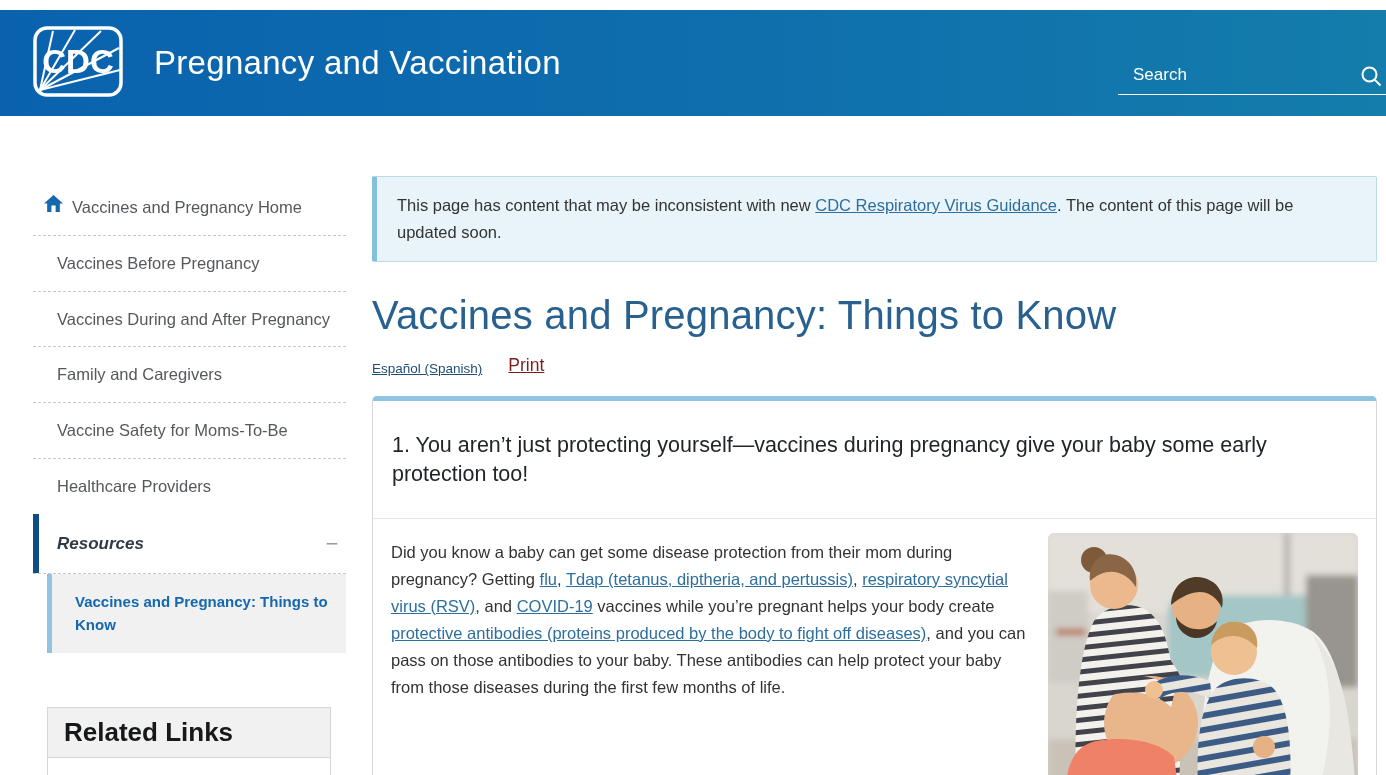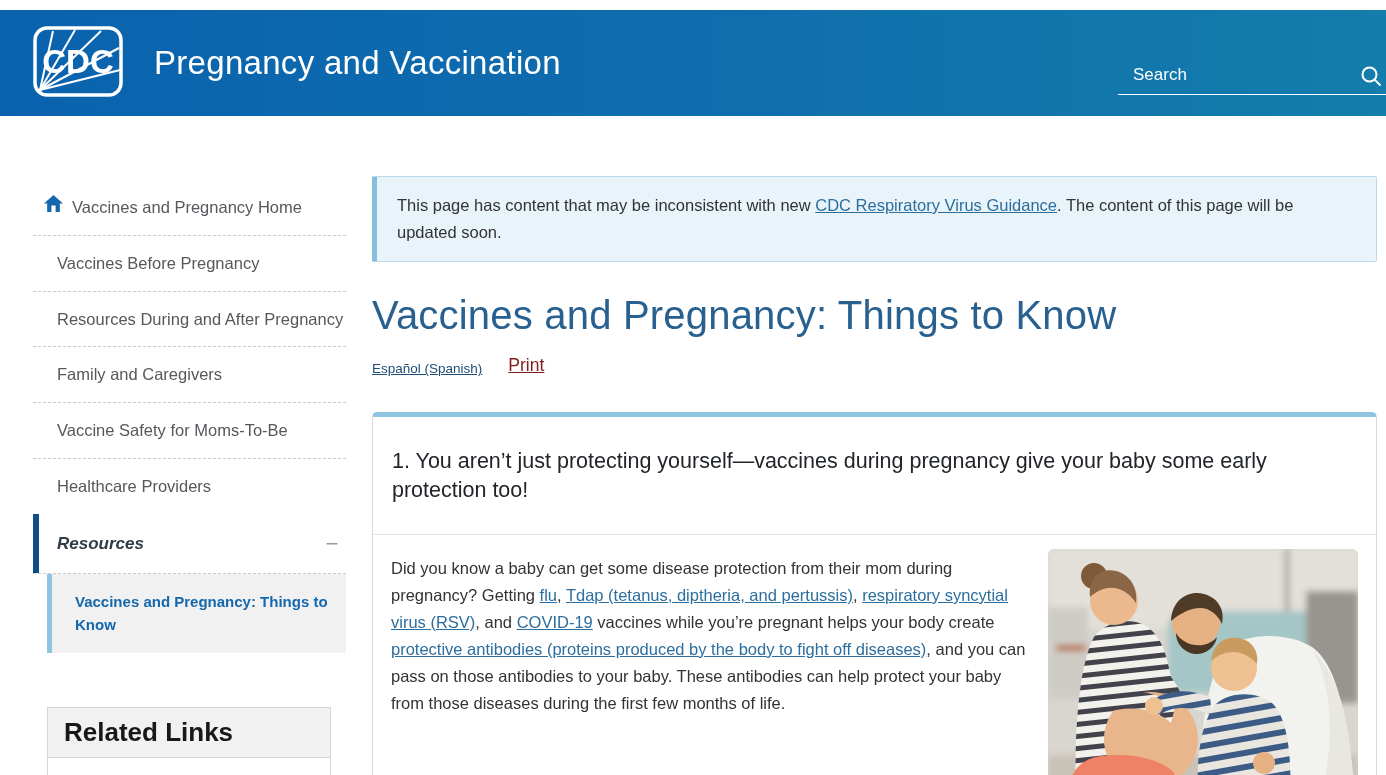--- a/index.html
+++ b/index.html
@@ -56,21 +56,21 @@
   .related-body{border:1px solid #d6d6d6;border-top:none;height:40px;background:#fff;}
   
   .main{position:absolute;left:372px;top:176px;width:1005px;}
   .alert{
     background:#e8f4fa;border:1px solid #bcd9ec;border-left:5px solid #85bfdf;
     padding:15px 20px;font-size:16.5px;line-height:1.65;color:#333;border-radius:2px;
     box-sizing:border-box;
   }
   .alert a{color:#2c6e9e;text-decoration:underline;cursor:pointer;}
   .page-title{margin:31px 0 0;font-size:40px;font-weight:400;color:#28608f;letter-spacing:.2px;}
-  .links-row{margin:17px 0 36px;display:flex;align-items:flex-end;gap:26px;}
+  .links-row{margin:17px 0 20px;display:flex;align-items:flex-end;gap:26px;}
   .lang-link{font-size:13.5px;color:#1f4d75;text-decoration:underline;cursor:pointer;}
   .print-link{font-size:17.5px;color:#7f1d1d;text-decoration:underline;cursor:pointer;}
   .card{border:1px solid #d8d8d8;border-top:5px solid #8fc5e3;border-radius:5px;background:#fff;}
   .card-header{
     padding:30px 19px;font-size:21.5px;font-weight:400;color:#212529;
     line-height:1.32;border-bottom:1px solid #e6e6e6;
   }
   .card-body{display:flex;padding:14px 18px 18px;gap:18px;}
   .card-text{flex:1;font-size:16.5px;line-height:1.63;color:#333;margin-top:6px;}
   .inline-link{color:#2c6e9e;text-decoration:underline;cursor:pointer;}
@@ -109,21 +109,21 @@
 </div>
 
 <nav class="sidebar">
   <div class="nav-item home">
     <svg width="19" height="17" viewBox="0 0 18 16">
       <path d="M9 0 L18 8 H15 V16 H11 V10 H7 V16 H3 V8 H0 Z" fill="#1568ad"></path>
     </svg>
     <span>Vaccines and Pregnancy Home</span>
   </div>
   <div class="nav-item">Vaccines Before Pregnancy</div>
-  <div class="nav-item">Resources During and After Pregnancy</div>
+  <div class="nav-item">Vaccines During and After Pregnancy</div>
   <div class="nav-item">Family and Caregivers</div>
   <div class="nav-item">Vaccine Safety for Moms-To-Be</div>
   <div class="nav-item no-sep">Healthcare Providers</div>
 
   <div class="nav-item resources">
     <span class="resources-bar"></span>
     <span>Resources</span>
     <span class="minus">−</span>
   </div>
 

